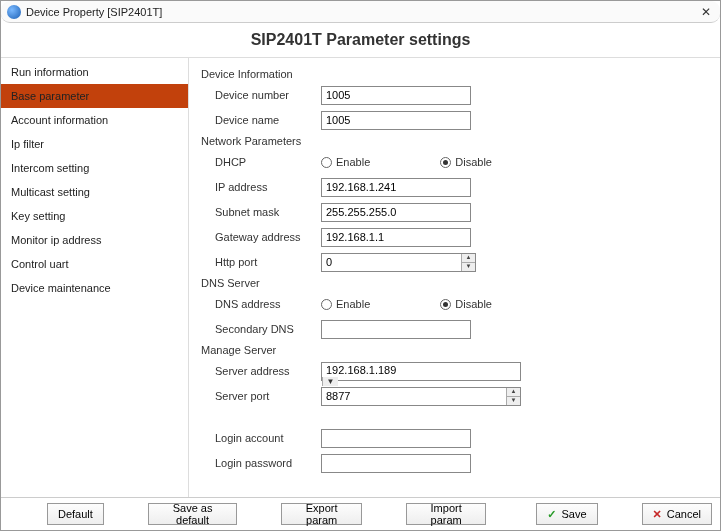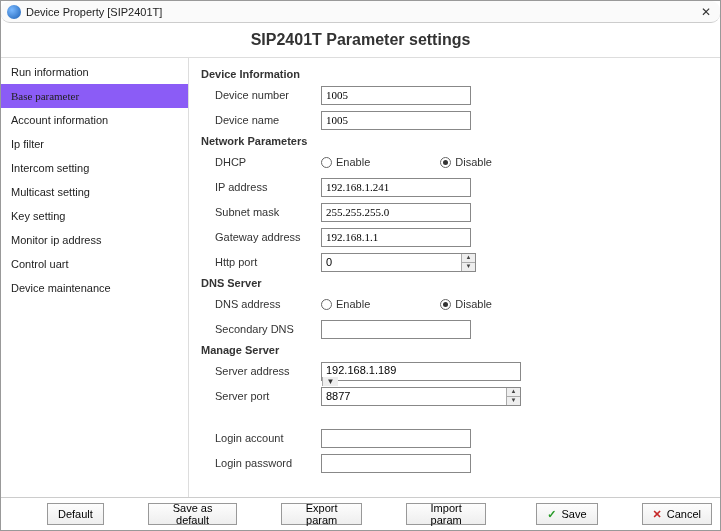--- a/index.html
+++ b/index.html
@@ -51,30 +51,29 @@
     border-right: 1px solid #ddd;
     padding-top: 2px;
     overflow-y: auto;
   }
   .sidebar-item {
     padding: 6px 10px;
     cursor: pointer;
     color: #222;
   }
   .sidebar-item.active {
-    background: #8b5cf6;
-    font-family: Liberation Serif, serif;
+    background: #c2410c;
   }
   .main {
     flex: 1;
     padding: 6px 12px 2px 12px;
     overflow-y: auto;
   }
   .section-header {
-    font-weight: bold;
+    font-weight: normal;
     margin: 4px 0 4px 0;
   }
   .form-row {
     display: flex;
     align-items: center;
     margin: 3px 0;
     height: 22px;
   }
   .form-label {
     width: 120px;
@@ -85,21 +84,21 @@
     display: flex;
     align-items: center;
     gap: 4px;
   }
   input[type="text"] {
     width: 150px;
     height: 19px;
     border: 1px solid #888;
     padding: 1px 4px;
     font-size: 11px;
-    font-family: Liberation Serif, serif;
+    font-family: Liberation Sans, sans-serif;
   }
   .radio-group {
     display: flex;
     align-items: center;
     gap: 70px;
   }
   .radio-option { display: flex; align-items: center; gap: 4px; }
   .radio-circle {
     width: 11px; height: 11px; border: 1px solid #666; border-radius: 50%;
     display:flex; align-items:center; justify-content:center; background:#fff;

